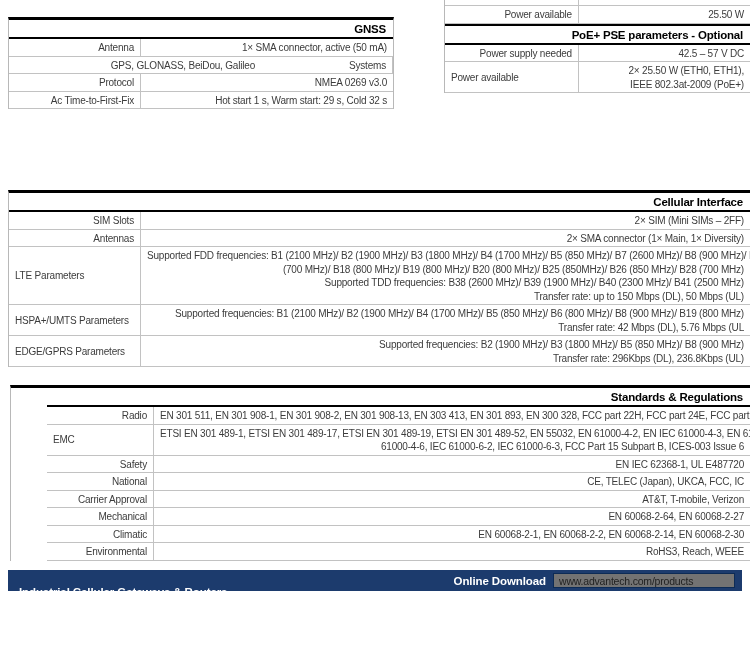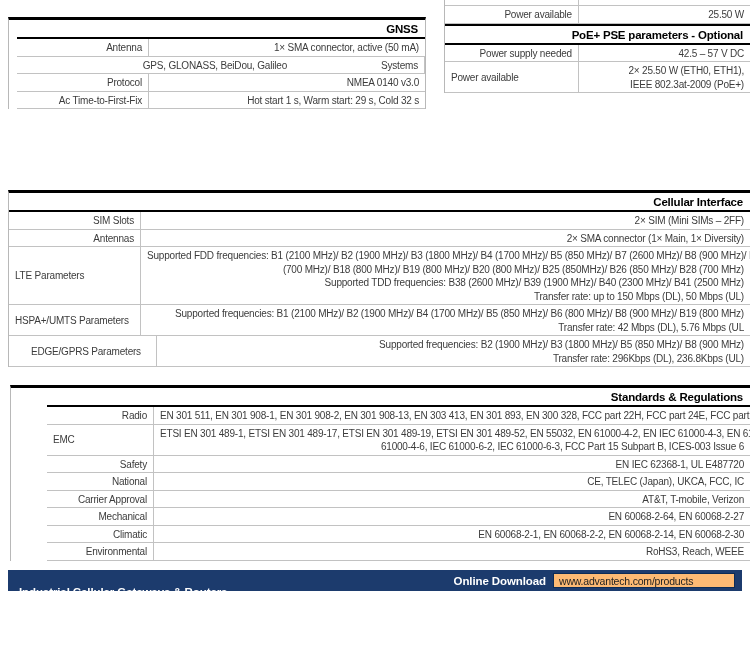--- a/index.html
+++ b/index.html
@@ -39,21 +39,21 @@
   }
   .footer-title{
     color:#fff;font-weight:bold;font-size:11.5px;letter-spacing:-0.1px;
     padding-left:11px;white-space:nowrap;margin-top:22px;
   }
   .dl-label{
     margin-left:auto;color:#fff;font-weight:bold;font-size:11.5px;
     letter-spacing:-0.1px;padding-right:7px;white-space:nowrap;
   }
   .url-box{
-    background:#fdba74;height:15px;width:182px;margin-right:7px;
+    background:#737373;height:15px;width:182px;margin-right:7px;
     display:flex;align-items:center;box-sizing:border-box;
     border:1px solid #0d2b55;padding:0 5px;
     font-size:10.5px;color:#222;letter-spacing:-0.2px;white-space:nowrap;overflow:hidden;text-align:center;
   }
 </style>
 </head>
 <body>
 
 <div class="spec-table no-top" style="left:444px;top:0;width:306px;">
   <div class="row clipped-row">
@@ -73,33 +73,33 @@
   </div>
   <div class="row">
     <div class="cell label-cell" style="width:134px;display:flex;align-items:center;">Power available</div>
     <div class="cell value-cell">
       <div>2× 25.50 W (ETH0, ETH1),</div>
       <div>IEEE 802.3at-2009 (PoE+)</div>
     </div>
   </div>
 </div>
 
-<div class="spec-table with-right" style="left:8px;top:17px;width:418px;padding-left:8px;">
+<div class="spec-table with-right" style="left:8px;top:17px;width:386px;">
   <div class="thead">GNSS</div>
   <div class="row">
     <div class="cell label-cell" style="width:132px;">Antenna</div>
     <div class="cell value-cell">1× SMA connector, active (50 mA)</div>
   </div>
   <div class="row">
     <div class="cell value-cell">GPS, GLONASS, BeiDou, Galileo</div>
     <div class="cell label-cell" style="width:132px;">Systems</div>
   </div>
   <div class="row">
     <div class="cell label-cell" style="width:132px;">Protocol</div>
-    <div class="cell value-cell">NMEA 0140 v3.0</div>
+    <div class="cell value-cell">NMEA 0269 v3.0</div>
   </div>
   <div class="row">
     <div class="cell label-cell" style="width:132px;">Ac Time-to-First-Fix</div>
     <div class="cell value-cell">Hot start 1 s, Warm start: 29 s, Cold 32 s</div>
   </div>
 </div>
 
 <div class="spec-table" style="left:8px;top:190px;width:742px;">
   <div class="thead">Cellular Interface</div>
   <div class="row">
@@ -124,21 +124,21 @@
     </div>
   </div>
   <div class="row">
     <div class="cell label-cell" style="width:132px;display:flex;align-items:center;">HSPA+/UMTS Parameters</div>
     <div class="cell value-cell">
       <div>Supported frequencies: B1 (2100 MHz)/ B2 (1900 MHz)/ B4 (1700 MHz)/ B5 (850 MHz)/ B6 (800 MHz)/ B8 (900 MHz)/ B19 (800 MHz)</div>
       <div>Transfer rate: 42 Mbps (DL), 5.76 Mbps (UL</div>
     </div>
   </div>
   <div class="row">
-    <div class="cell label-cell" style="width:132px;display:flex;align-items:center;margin-left:16px;">EDGE/GPRS Parameters</div>
+    <div class="cell label-cell" style="width:132px;display:flex;align-items:center;">EDGE/GPRS Parameters</div>
     <div class="cell value-cell">
       <div>Supported frequencies: B2 (1900 MHz)/ B3 (1800 MHz)/ B5 (850 MHz)/ B8 (900 MHz)</div>
       <div>Transfer rate: 296Kbps (DL), 236.8Kbps (UL)</div>
     </div>
   </div>
 </div>
 
 <div class="spec-table" style="left:10px;top:385px;width:740px;padding-left:36px;">
   <div class="thead">Standards &amp; Regulations</div>
   <div class="row">

